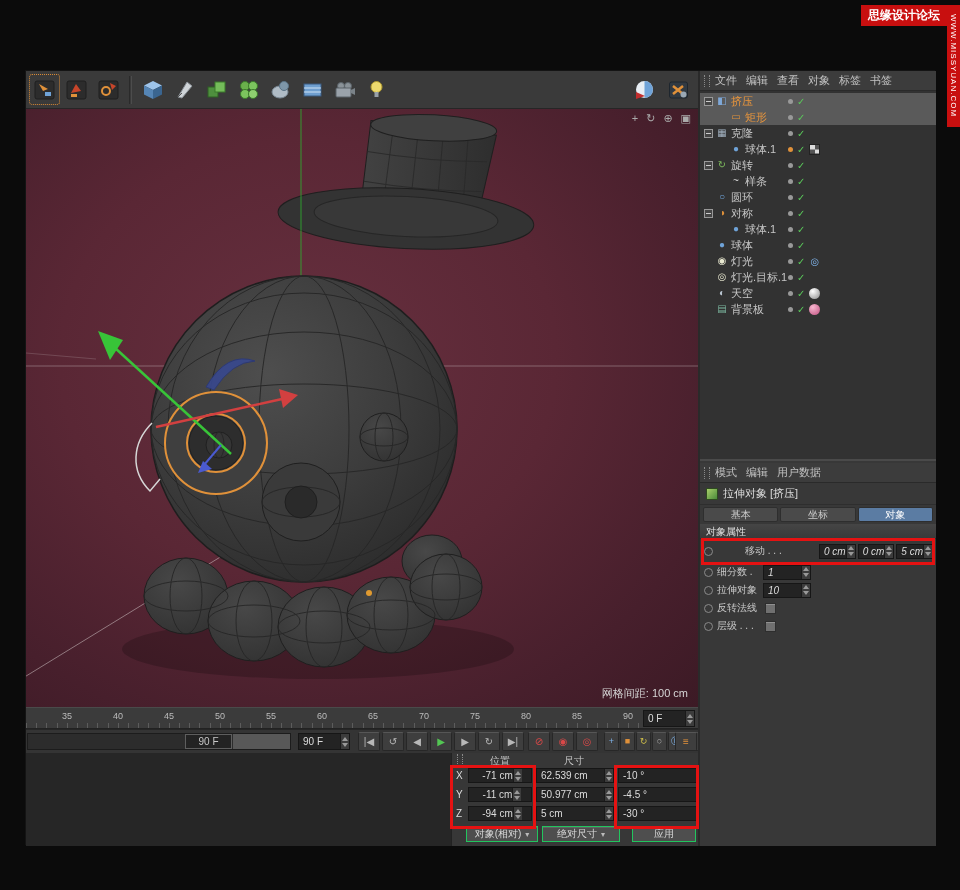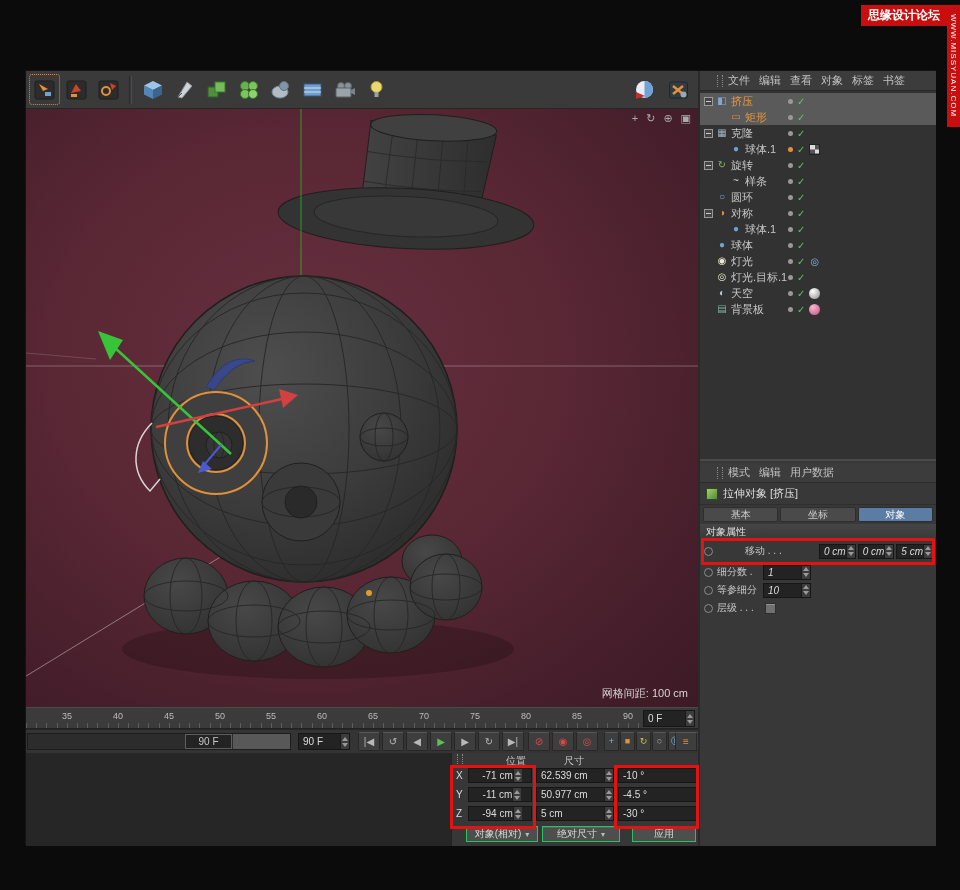--- a/index.html
+++ b/index.html
@@ -43,34 +43,34 @@
   #t-play{left:332px;}  #t-rec{left:502px;}  #t-tog{left:578px;gap:1px;}  #t-end{left:649px;}
   .t-btn{width:22px;height:19px;background:#3e3e3e;border:1px solid #272727;border-top-color:#565656;border-radius:2px;color:#b8b8b8;font-size:10px;display:flex;align-items:center;justify-content:center;line-height:1;}
   .t-btn.small{width:15px;font-size:9px;}
   .t-btn.green{color:#53c653;}  .t-btn.red{color:#d84848;}  .t-btn.blue{color:#7fb2e8;}
   .t-btn.orange{color:#e0913a;}  .t-btn.yellow{color:#cdbd4a;}  .t-btn.gray{color:#b0b0b0;}
 
   
   #bottom{position:absolute;top:682px;left:0;width:672px;height:93px;background:#262626;}
   #coord{position:absolute;left:425px;top:0;width:247px;height:93px;background:#373737;border-left:1px solid #222;}
   #co-head{position:relative;height:13px;font-size:10px;color:#c8c8c8;}
-  #co-pos-h{position:absolute;left:54px;top:1px;}
+  #co-pos-h{position:absolute;left:38px;top:1px;}
   #co-size-h{position:absolute;left:112px;top:1px;}
   .co-row{display:flex;align-items:center;height:19px;padding-left:4px;gap:4px;}
   .co-axis{width:8px;font-size:10px;color:#ddd;flex:none;}
   .co-field{height:15px;flex:none;}
   .co-field.pos{width:64px;justify-content:center;}  .co-field.size{width:78px;}  .co-field.rot{width:92px;}
   #co-btns{display:flex;gap:4px;padding-left:14px;margin-top:3px;}
   .co-btn{height:16px;background:#4e4e4e;border:1px solid #22c55e;box-shadow:inset 0 1px 0 #616161;color:#d8d8d8;font-size:10px;display:flex;align-items:center;justify-content:center;gap:4px;}
   .co-btn.b1{width:72px;}  .co-btn.b2{width:78px;}  .co-btn.apply{width:64px;margin-left:8px;}
   .dd{font-size:8px;color:#bbb;}
 
   
   #right-panel{position:absolute;top:0;left:672px;width:238px;height:775px;background:#383838;border-left:2px solid #2a2a2a;}
-  .menubar{height:20px;background:#3c3c3c;border-bottom:1px solid #2a2a2a;display:flex;align-items:center;font-size:11px;color:#c2c2c2;padding-left:14px;}
+  .menubar{height:20px;background:#3c3c3c;border-bottom:1px solid #2a2a2a;display:flex;align-items:center;font-size:11px;color:#c2c2c2;padding-left:1px;}
   .mi{margin-right:9px;}
   .grip{width:6px;height:12px;border-left:1px dotted #8a8a8a;border-right:1px dotted #8a8a8a;margin:0 5px 0 3px;display:inline-block;flex:none;}
 
   
   #om{position:absolute;top:0;left:0;right:0;height:390px;border-bottom:2px solid #4a4a4a;}
   #om-tree{position:absolute;top:20px;left:0;right:0;bottom:0;background:#323232;padding-top:2px;}
   .om-row{position:relative;height:16px;display:flex;align-items:center;font-size:11px;color:#c6c6c6;}
   .om-row.sel{background:#5a5a5a;}
   .om-row.sel .om-label{color:#e8953c;}
   .om-toggle{width:9px;height:9px;border:1px solid #999;background:#454545;position:relative;margin-right:3px;flex:none;}
@@ -713,33 +713,38 @@
                   <span class="fv">1</span>
                   <span class="spin">
                     <b class="up"></b>
                     <b class="dn"></b>
                   </span>
                 </div>
               </div>
             </div>
             <div class="am-row">
               <span class="am-circle"></span>
-              <span class="am-label">等参细分</span>
+              <span class="am-label">拉伸对象</span>
               <div class="am-fields one">
                 <div class="am-field">
                   <span class="fv">10</span>
                   <span class="spin">
                     <b class="up"></b>
                     <b class="dn"></b>
                   </span>
                 </div>
               </div>
             </div>
             <div class="am-row">
               <span class="am-circle"></span>
+              <span class="am-label">反转法线</span>
+              <span class="am-checkbox"></span>
+            </div>
+            <div class="am-row">
+              <span class="am-circle"></span>
               <span class="am-label">层级 . . .</span>
               <span class="am-checkbox"></span>
             </div>
           </div>
         <div class="redbox" id="rb-move"></div>
       </div>
     </div>
 
   </div>
 </div>

